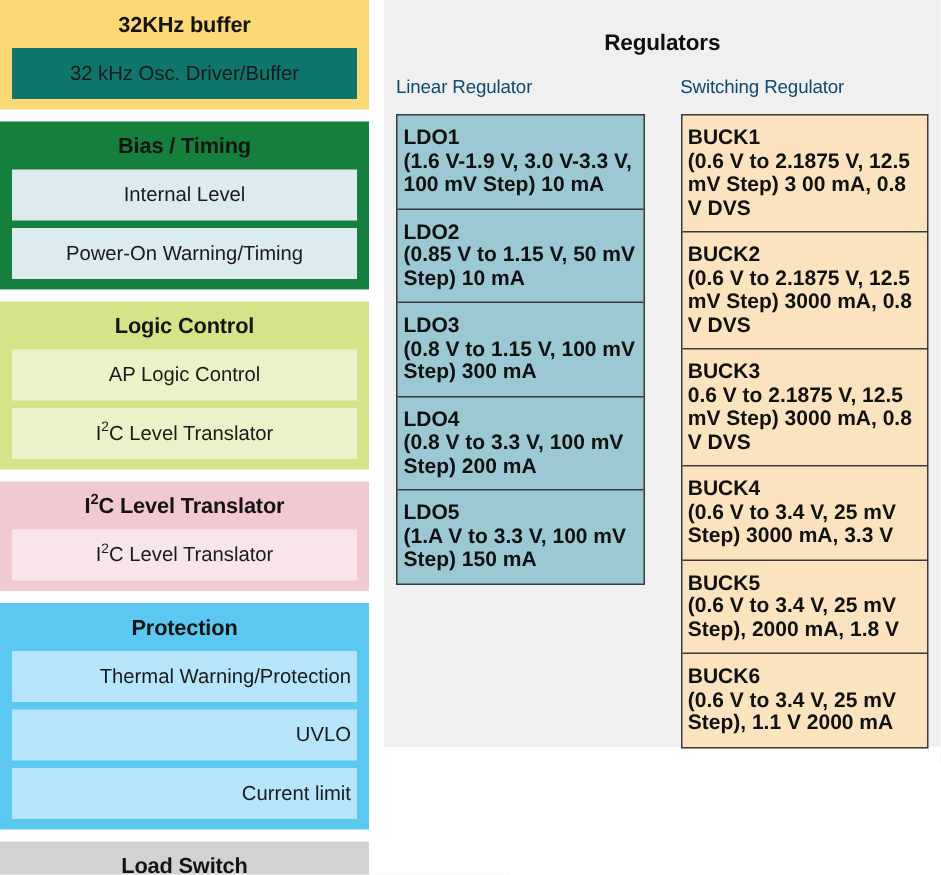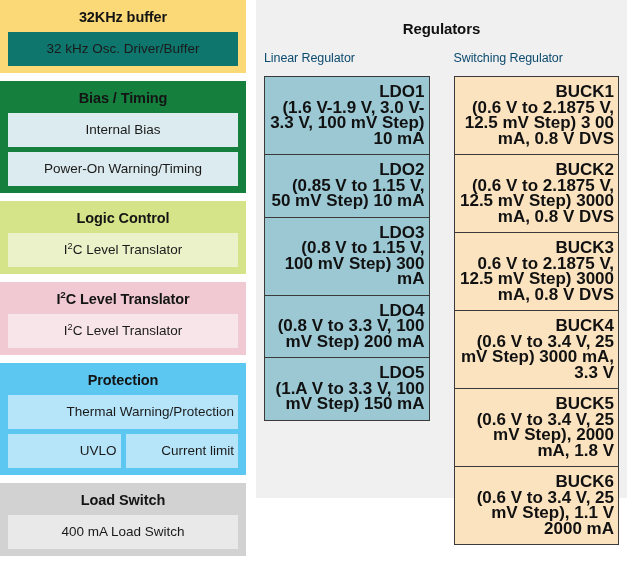--- a/index.html
+++ b/index.html
@@ -50,20 +50,21 @@
     padding: 9px 4px;
     margin-bottom: 5px;
     line-height: 16px;
     box-sizing: border-box;
   }
   .sub-block:last-child { margin-bottom: 0; }
 
   .sub-row {
     display: flex;
     gap: 5px;
+    flex-direction: column;
   }
   .sub-row .sub-block {
     flex: 1;
     margin-bottom: 0;
   }
 
   
   .g-yellow  { background: #fbd977; }
   .g-yellow  .sub-block { background: #0f766e; }
 
@@ -120,22 +121,22 @@
     margin-bottom: 11px;
     letter-spacing: -0.1px;
   }
 
   .reg-stack {
     border: 1px solid #3a3a3a;
     box-sizing: border-box;
   }
   .reg-item {
     box-sizing: border-box;
-    text-align: right;
-    font-size: 17px;
+    text-align: left;
+    font-size: 14px;
     font-weight: bold;
     color: #111111;
     padding: 7px 4px 8px 4px;
     border-bottom: 1px solid #3a3a3a;
     line-height: 15.5px;
   }
   .reg-item:last-child { border-bottom: none; }
   .reg-item .reg-name { display: block; }
   .reg-item .reg-spec { display: block; }
 
@@ -147,25 +148,26 @@
 </head>
 <body>
 
 <div id="left-column">
     <div class="block-group g-yellow">
       <div class="group-title">32KHz buffer</div>
       <div class="sub-block">32 kHz Osc. Driver/Buffer</div>
     </div>
     <div class="block-group g-teal">
       <div class="group-title">Bias / Timing</div>
-      <div class="sub-block">Internal Bias</div>
+      <div class="sub-block">Internal Level</div>
       <div class="sub-block">Power-On Warning/Timing</div>
     </div>
     <div class="block-group g-green">
       <div class="group-title">Logic Control</div>
+      <div class="sub-block">AP Logic Control</div>
       <div class="sub-block">I<sup>2</sup>C Level Translator</div>
     </div>
     <div class="block-group g-pink">
       <div class="group-title">I<sup>2</sup>C Level Translator</div>
       <div class="sub-block">I<sup>2</sup>C Level Translator</div>
     </div>
     <div class="block-group g-blue">
       <div class="group-title">Protection</div>
       <div class="sub-block">Thermal Warning/Protection</div>
       <div class="sub-row">

